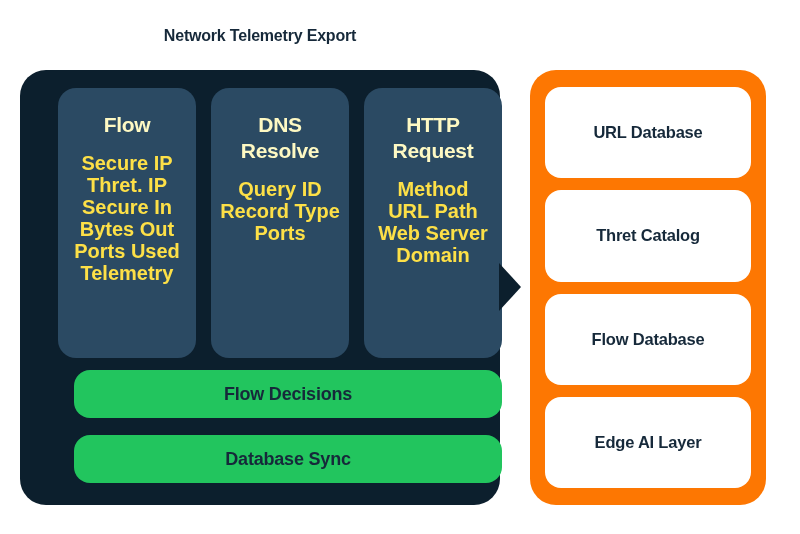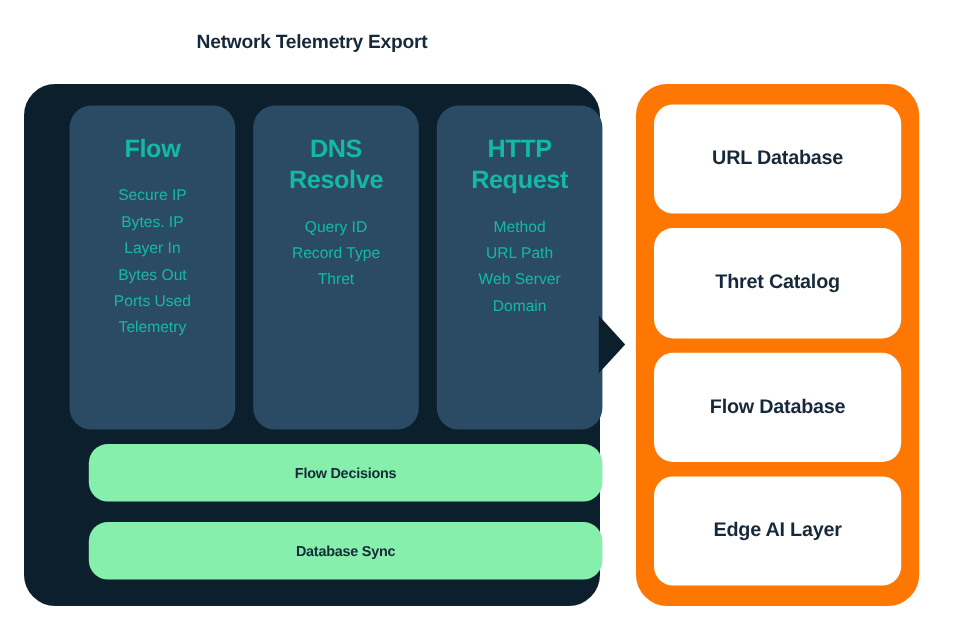--- a/index.html
+++ b/index.html
@@ -70,53 +70,53 @@
   }
   .tele-card {
     flex: 1 1 0;
     background: #2b4a63;
     border-radius: 18px;
     box-sizing: border-box;
     padding: 24px 8px 10px 8px;
     text-align: center;
   }
   .tele-card-title {
-    color: #14b8a6;
+    color: #fef9c3;
     font-weight: bold;
     font-size: 21px;
     line-height: 26px;
     letter-spacing: -0.3px;
     margin-bottom: 14px;
   }
   .tele-card-title span { display: block; }
   .tele-item {
-    color: #14b8a6;
-    font-size: 13px;
+    color: #fde047;
+    font-size: 20px;
     line-height: 22px;
-    font-weight: normal;
+    font-weight: bold;
   }
   .tele-item.spaced { }
 
   
   #telemetry-bars {
     position: absolute;
     left: 38px;
     top: 300px;
     width: 444px;
   }
   .white-bar {
-    background: #86efac;
+    background: #22c55e;
     border-radius: 16px;
     height: 48px;
     display: flex;
     align-items: center;
     justify-content: center;
     color: #16293a;
     font-weight: bold;
-    font-size: 12px;
+    font-size: 18px;
     letter-spacing: -0.2px;
     margin-bottom: 17px;
     margin-left: 16px;
   }
   .white-bar:last-child { margin-bottom: 0; }
 
   
   #asset-panel {
     position: absolute;
     left: 530px;
@@ -155,35 +155,35 @@
 
   <div id="telemetry-panel">
 
     <div id="telemetry-columns">
 
       <div class="tele-card">
         <div class="tele-card-title">
           <span>Flow</span>
         </div>
         <div class="tele-item">Secure IP</div>
-        <div class="tele-item">Bytes. IP</div>
-        <div class="tele-item">Layer In</div>
+        <div class="tele-item">Thret. IP</div>
+        <div class="tele-item">Secure In</div>
         <div class="tele-item">Bytes Out</div>
         <div class="tele-item">Ports Used</div>
         <div class="tele-item">Telemetry</div>
       </div>
 
       <div class="tele-card">
         <div class="tele-card-title">
           <span>DNS</span>
           <span>Resolve</span>
         </div>
         <div class="tele-item">Query ID</div>
         <div class="tele-item">Record Type</div>
-        <div class="tele-item">Thret</div>
+        <div class="tele-item">Ports</div>
       </div>
 
       <div class="tele-card">
         <div class="tele-card-title">
           <span>HTTP</span>
           <span>Request</span>
         </div>
         <div class="tele-item">Method</div>
         <div class="tele-item">URL Path</div>
         <div class="tele-item spaced">Web Server</div>

